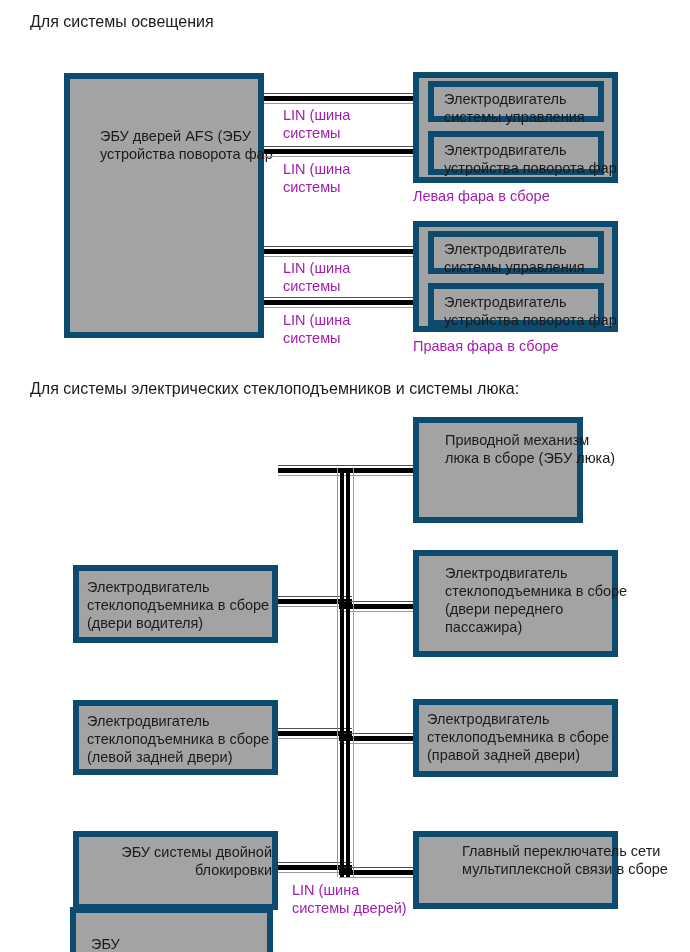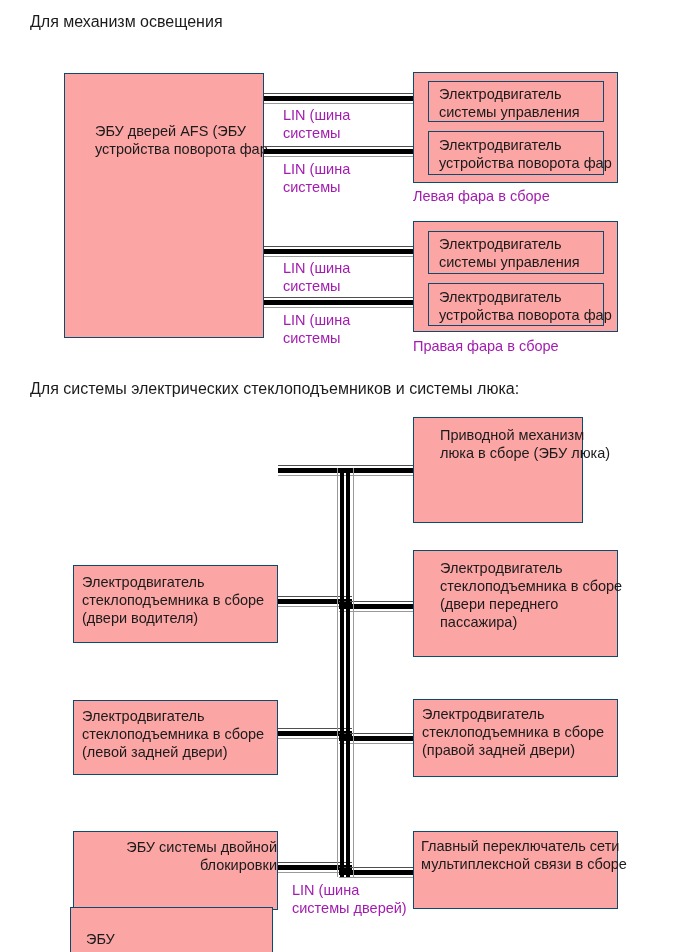--- a/index.html
+++ b/index.html
@@ -2,37 +2,37 @@
 <html><head>
 <meta charset="utf-8">
 <style>
   * { margin:0; padding:0; box-sizing:border-box; }
   html,body { background:#ffffff; }
   .page {
     position:relative; width:690px; height:952px; background:#fff;
     font-family:"Liberation Sans", sans-serif; color:#1b1b1b; overflow:hidden;
   }
   .title { position:absolute; font-size:16px; color:#1b1b1b; }
-  .box { position:absolute; border:1px solid #0c4a6e; background:#fca5a5; }
+  .box { position:absolute; border:6px solid #0c4a6e; background:#a3a3a3; }
   .txt { white-space:pre; font-size:14.5px; line-height:18px; color:#1b1b1b; }
   .lbl { position:absolute; white-space:pre; font-size:14.5px; line-height:18px; color:#a21caf; }
   
   .bus-h { position:absolute; height:11px; }
   .bus-h::before { content:""; position:absolute; left:0; right:0; top:0; height:1px; background:#4f4f4f; }
   .bus-h::after  { content:""; position:absolute; left:0; right:0; bottom:0; height:1px; background:#9a9a9a; }
   .bus-h i { position:absolute; left:0; right:0; top:3px; height:5px; background:#000; display:block; }
   .vbar  { position:absolute; width:4px; background:#000; }
   .vthin { position:absolute; width:1px; background:#9a9a9a; }
 </style>
 </head>
 <body>
 
 <div class="page">
 
-  <div class="title" style="left:30px; top:13px;">Для механизм освещения</div>
+  <div class="title" style="left:30px; top:13px;">Для системы освещения</div>
 
   <div class="box" style="left:64px; top:73px; width:200px; height:265px;">
     <div class="txt" style="padding:48px 0 0 30px;">ЭБУ дверей AFS (ЭБУ
 устройства поворота фар</div>
   </div>
 
   <div class="bus-h" style="left:264px; top:93px;  width:164px;">
       <i></i>
     </div>
   <div class="bus-h" style="left:264px; top:146px; width:164px;">
@@ -101,21 +101,21 @@
     <div class="txt" style="padding:8px 0 0 26px;">Электродвигатель
 стеклоподъемника в сборе
 (двери переднего
 пассажира)</div>
   </div>
   <div class="box" style="left:413px; top:699px; width:205px; height:78px;">
     <div class="txt" style="padding:5px 0 0 8px;">Электродвигатель
 стеклоподъемника в сборе
 (правой задней двери)</div>
   </div>
-  <div class="box" style="left:413px; top:831px; width:205px; height:78px;">
+  <div class="box" style="left:413px; top:831px; width:205px; height:78px;padding-left:36px;">
     <div class="txt" style="padding:5px 0 0 7px;">Главный переключатель сети
 мультиплексной связи в сборе</div>
   </div>
 
   <div class="bus-h" style="left:278px; top:465px; width:135px;">
       <i></i>
     </div>
   <div class="bus-h" style="left:278px; top:596px; width:74px;">
       <i></i>
     </div>

